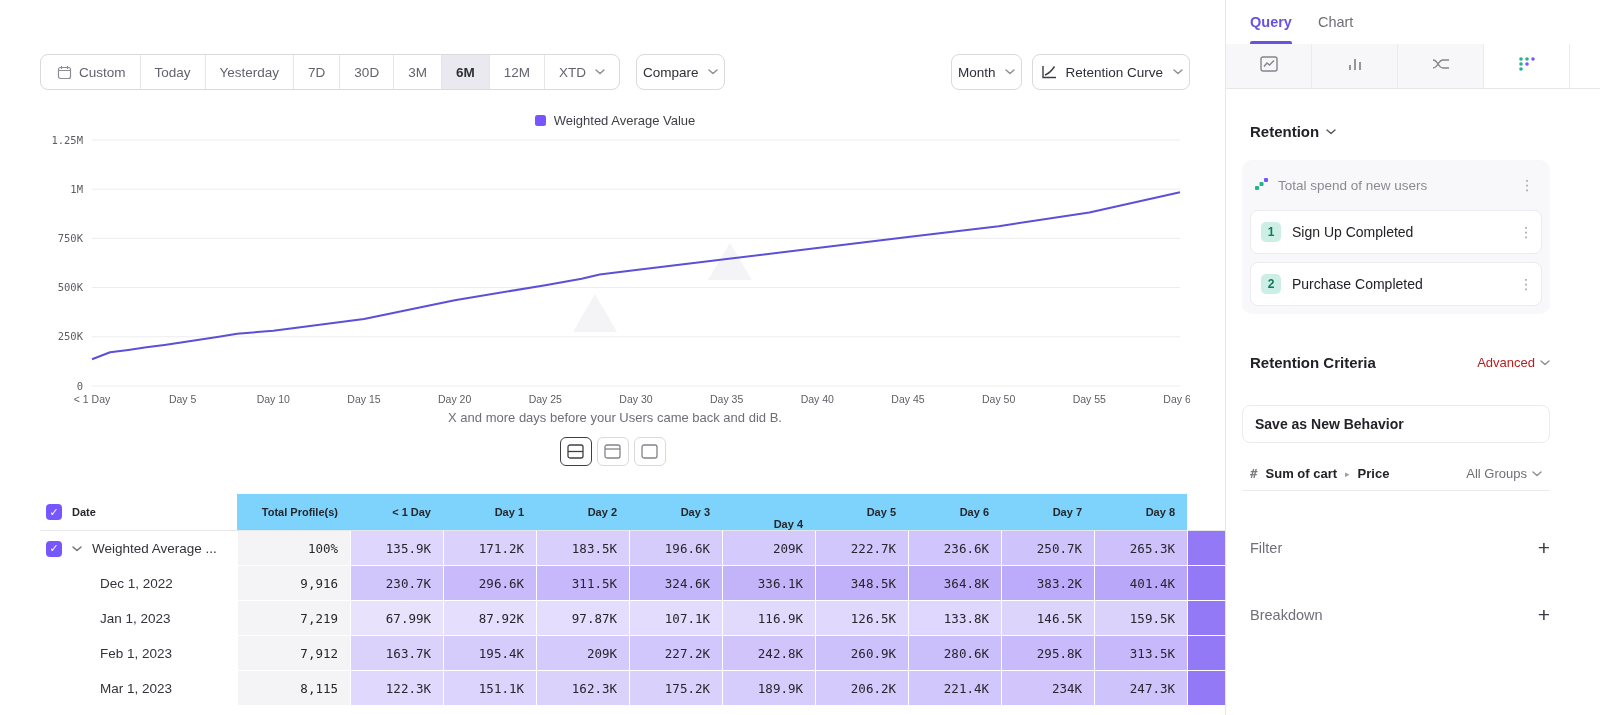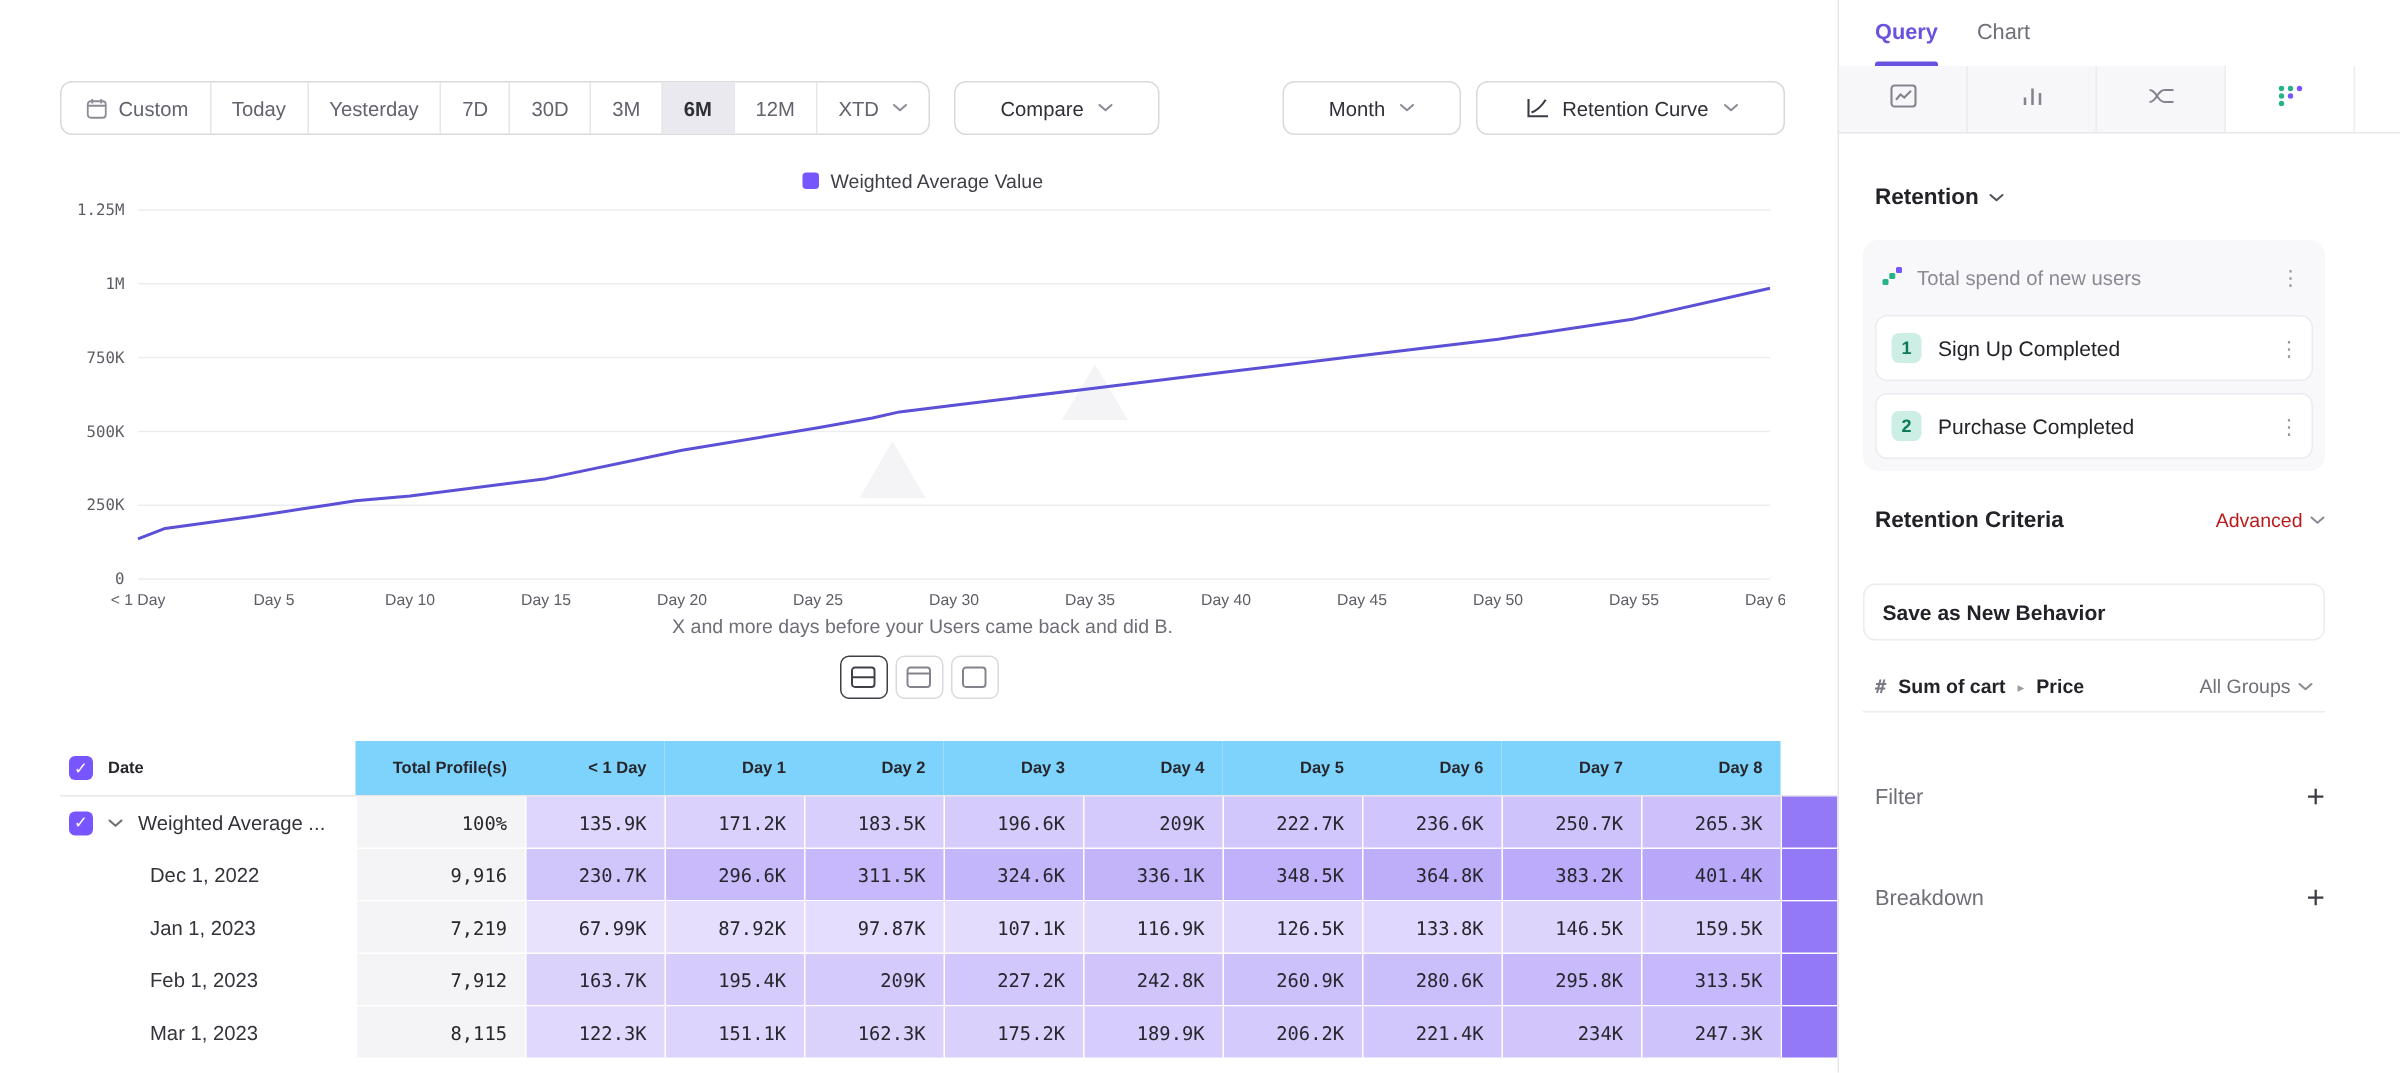--- a/index.html
+++ b/index.html
@@ -6,21 +6,21 @@
   html,body{width:1600px;height:715px;overflow:hidden;background:#fff;
     font-family:"Liberation Sans",sans-serif;color:#26262c;}
   .main{position:absolute;left:0;top:0;width:1225px;height:715px;background:#fff;}
 
   
   .toolbar{position:absolute;left:40px;top:54px;width:1150px;display:flex;align-items:center;gap:16px;}
   .seg{display:flex;border:1px solid #d9d9de;border-radius:8px;height:36px;align-items:stretch;background:#fff;overflow:hidden;}
   .seg-item{display:flex;align-items:center;gap:7px;padding:0 14px;font-size:13.5px;color:#63636e;border-left:1px solid #e5e5ea;cursor:pointer;white-space:nowrap;}
   .seg-item:first-child{border-left:none;}
   .seg-item.selected{background:#e9e9ef;color:#2f2f38;font-weight:700;}
-  .btn{display:flex;align-items:center;gap:8px;height:36px;padding:0 30px;border:1px solid #d9d9de;border-radius:8px;background:#fff;font-size:13.5px;color:#2f2f38;font-family:inherit;cursor:pointer;white-space:nowrap;}
+  .btn{display:flex;align-items:center;gap:8px;height:36px;padding:0 6px;border:1px solid #d9d9de;border-radius:8px;background:#fff;font-size:13.5px;color:#2f2f38;font-family:inherit;cursor:pointer;white-space:nowrap;}
   .toolbar-right{margin-left:auto;display:flex;gap:10px;}
   .chev{color:#8c8c96;display:inline-flex;}
   .seg-item .chev,.btn .chev{margin-left:2px;}
 
   
   .legend{position:absolute;top:113px;left:40px;width:1150px;display:flex;justify-content:center;align-items:center;gap:8px;font-size:13px;color:#3f3f48;cursor:pointer;}
   .swatch{width:11px;height:11px;border-radius:2.5px;display:inline-block;}
   .chart-wrap{position:absolute;left:40px;top:130px;width:1150px;height:282px;}
   .grid{stroke:#ededf0;stroke-width:1;}
   .ytick{font-family:"DejaVu Sans Mono",monospace;font-size:10.5px;fill:#5d5d66;}
@@ -63,21 +63,21 @@
   .tile.active{background:#fff;}
   .sb-content{padding:0 50px 0 16px;}
   .sb-heading{display:flex;align-items:center;gap:7px;font-size:15px;font-weight:700;color:#222228;margin-top:34px;padding-left:8px;cursor:pointer;}
   .sb-heading .chev{color:#55555e;}
   .bcard{margin-top:20px;background:#f8f8fa;border-radius:10px;padding:8px;}
   .bcard-head{display:flex;align-items:center;gap:9px;height:34px;padding:0 4px;color:#8a8a94;font-size:13.5px;}
   .kebab{color:#9a9aa2;font-size:14px;cursor:pointer;padding:0 4px;margin-left:auto;}
   .step{display:flex;align-items:center;gap:11px;height:44px;background:#fff;border:1px solid #ececf0;border-radius:8px;margin-top:8px;padding:0 4px 0 10px;}
   .badge{width:20px;height:20px;border-radius:5px;font-size:12px;font-weight:700;display:flex;align-items:center;justify-content:center;flex:none;}
   .step-label{font-size:14px;color:#222228;}
-  .crit-row{display:flex;align-items:center;margin-top:24px;padding-left:8px;}
+  .crit-row{display:flex;align-items:center;margin-top:40px;padding-left:8px;}
   .crit-title{font-size:15px;font-weight:700;color:#222228;}
   .adv{margin-left:auto;display:flex;align-items:center;gap:5px;font-size:13px;color:#b91c1c;cursor:pointer;}
   .cond-row{display:flex;align-items:center;gap:10px;height:44px;border:1px solid #e7e7ea;border-radius:8px;margin-top:16px;padding:0 12px;background:#fff;cursor:pointer;}
   .cond-bold{font-size:14px;font-weight:700;color:#222228;}
   .cond-normal{font-size:14px;color:#222228;margin-left:6px;}
   .save-row{margin-top:34px;height:38px;border:1px solid #ececf0;border-radius:8px;display:flex;align-items:center;padding:0 12px;font-size:14px;font-weight:700;color:#222228;cursor:pointer;background:#fff;}
   .measure-row{display:flex;align-items:center;gap:8px;margin-top:14px;height:34px;padding:0 8px;border-bottom:1px solid #ececf0;font-size:13px;cursor:pointer;}
   .m-hash{color:#7a7a84;font-weight:700;font-size:12.5px;font-family:"DejaVu Sans Mono",monospace;}
   .m-label{font-weight:700;color:#222228;}
   .m-arrow{color:#9a9aa2;font-size:9px;}
@@ -239,21 +239,21 @@
         </div>
         <div class="t-cell c-num-h" style="width: 93px;">
           <span class="h-label">Day 1</span>
         </div>
         <div class="t-cell c-num-h" style="width: 93px;">
           <span class="h-label">Day 2</span>
         </div>
         <div class="t-cell c-num-h" style="width: 93px;">
           <span class="h-label">Day 3</span>
         </div>
-        <div class="t-cell c-num-h" style="width: 93px;">
+        <div class="t-cell c-num-h" style="width: 93px; align-items: flex-end;">
           <span class="h-label">Day 4</span>
         </div>
         <div class="t-cell c-num-h" style="width: 93px;">
           <span class="h-label">Day 5</span>
         </div>
         <div class="t-cell c-num-h" style="width: 93px;">
           <span class="h-label">Day 6</span>
         </div>
         <div class="t-cell c-num-h" style="width: 93px;">
           <span class="h-label">Day 7</span>

